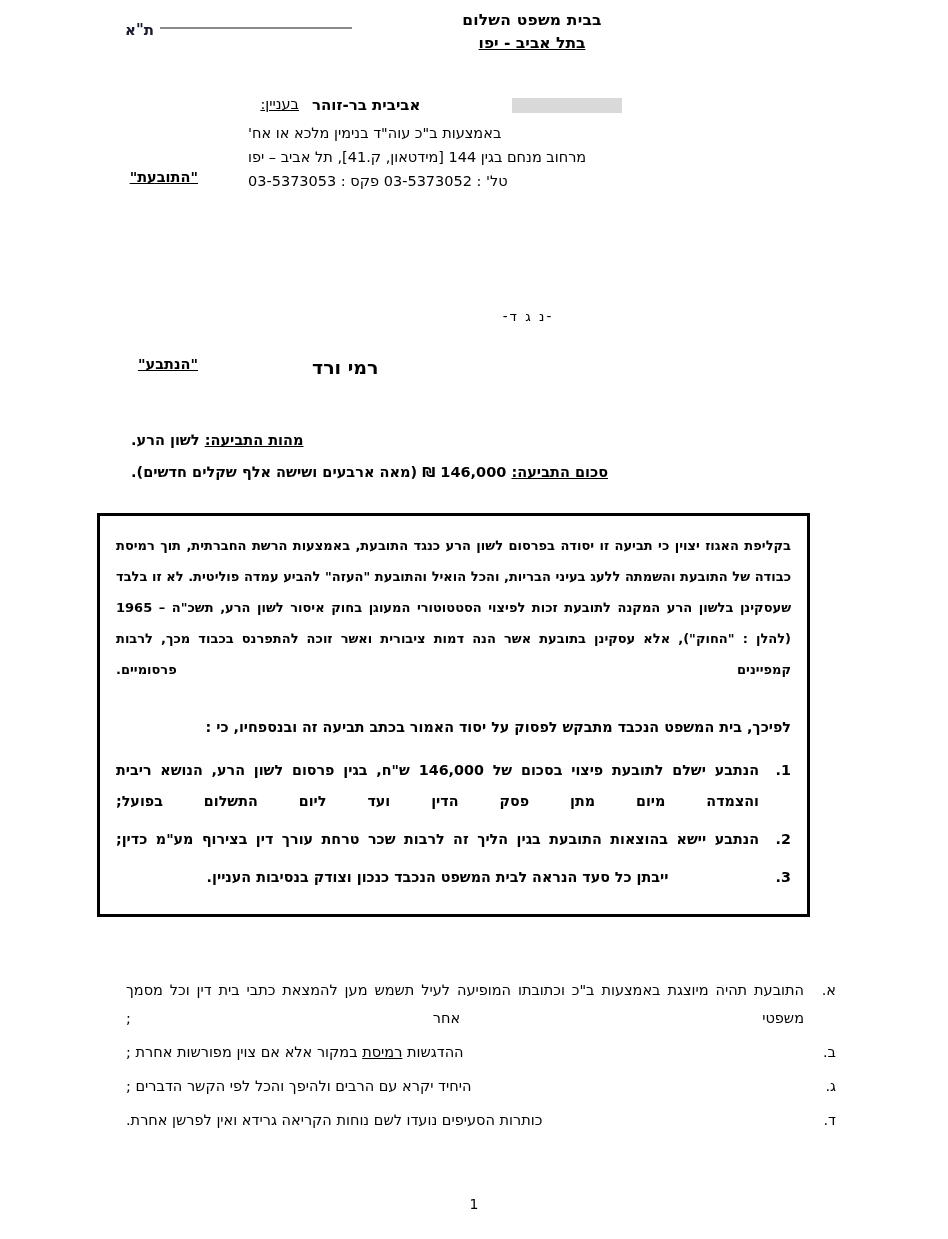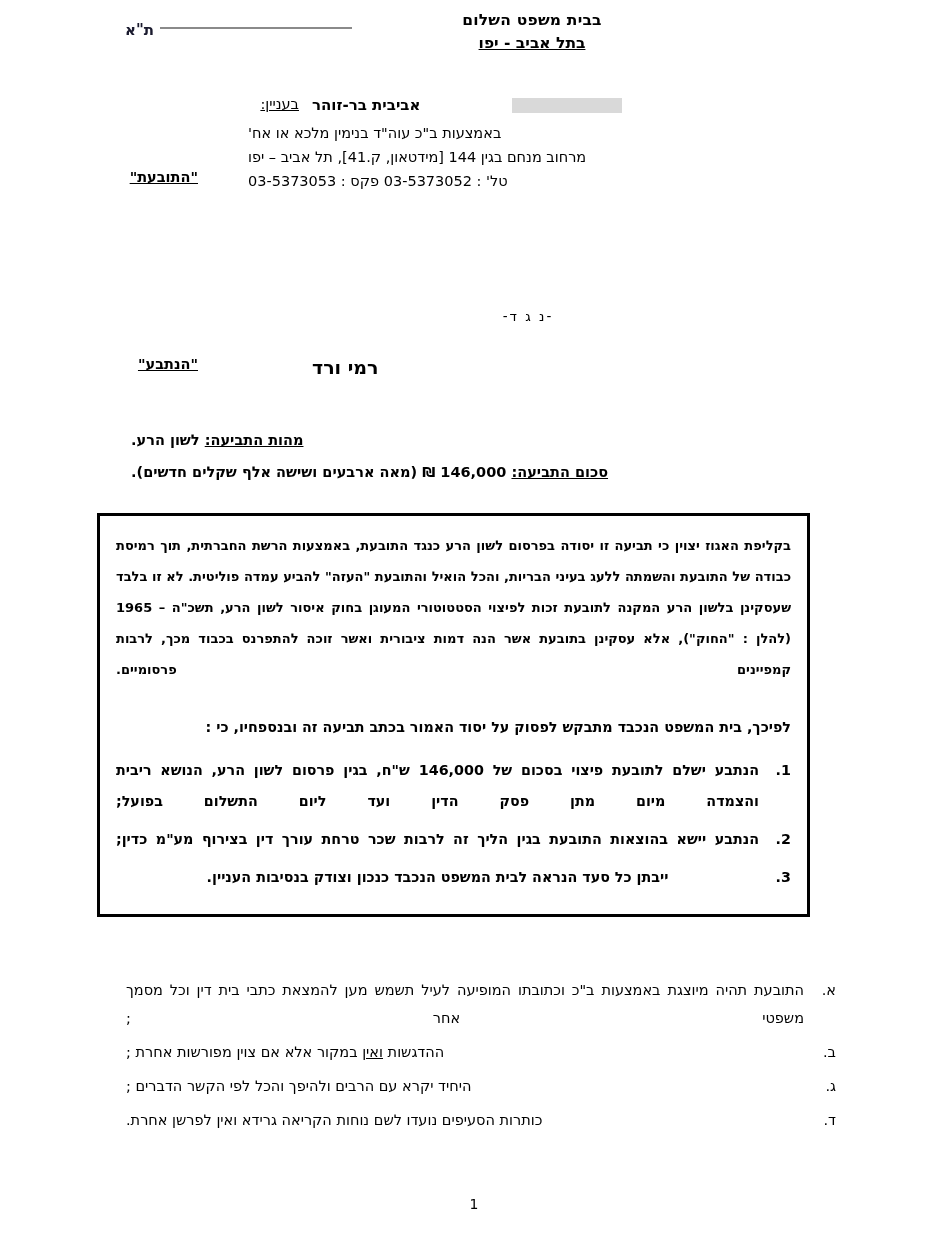--- a/index.html
+++ b/index.html
@@ -358,21 +358,21 @@
   </div>
 
 
   <ul class="general-list">
     <li>
       <span class="gl-marker">א.</span>
       <span class="gl-text">התובעת תהיה מיוצגת באמצעות ב"כ וכתובתו המופיעה לעיל תשמש מען להמצאת כתבי בית דין וכל מסמך משפטי אחר ;</span>
     </li>
     <li>
       <span class="gl-marker">ב.</span>
-      <span class="gl-text single"><span>ההדגשות </span><span class="u">ואין</span><span> במקור אלא אם צוין מפורשות אחרת ;</span></span>
+      <span class="gl-text single"><span>ההדגשות </span><span class="u">רמיסת</span><span> במקור אלא אם צוין מפורשות אחרת ;</span></span>
     </li>
     <li>
       <span class="gl-marker">ג.</span>
       <span class="gl-text single">היחיד יקרא עם הרבים ולהיפך והכל לפי הקשר הדברים ;</span>
     </li>
     <li>
       <span class="gl-marker">ד.</span>
       <span class="gl-text single">כותרות הסעיפים נועדו לשם נוחות הקריאה גרידא ואין לפרשן אחרת.</span>
     </li>
   </ul>

